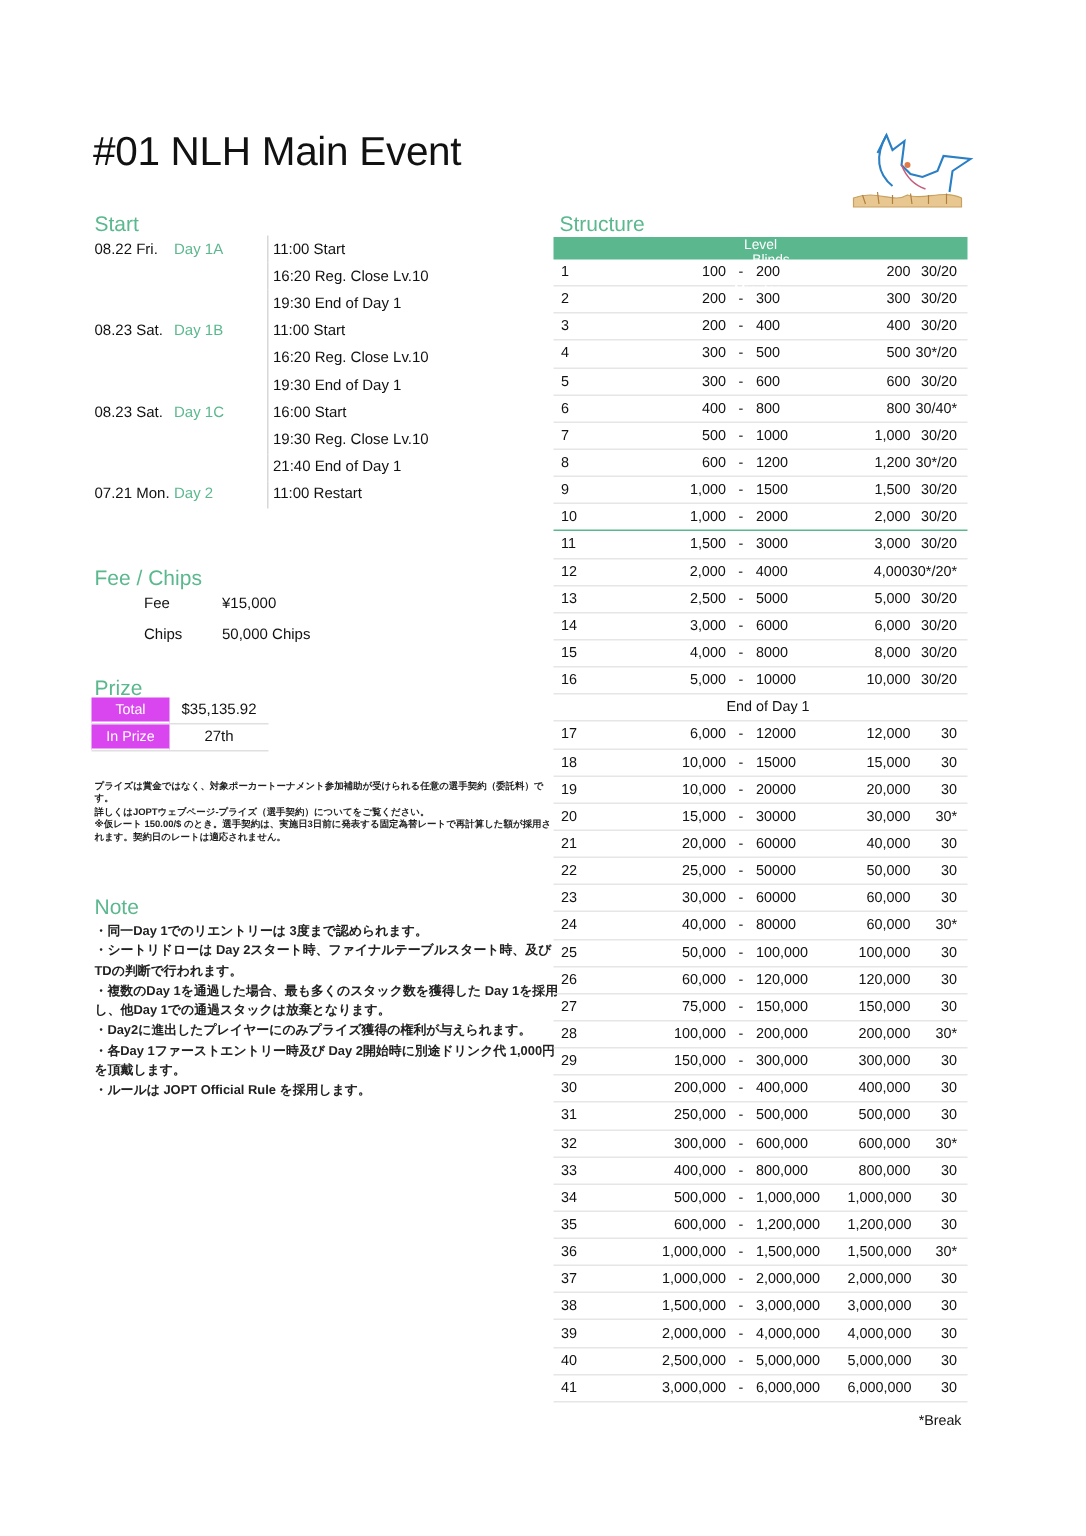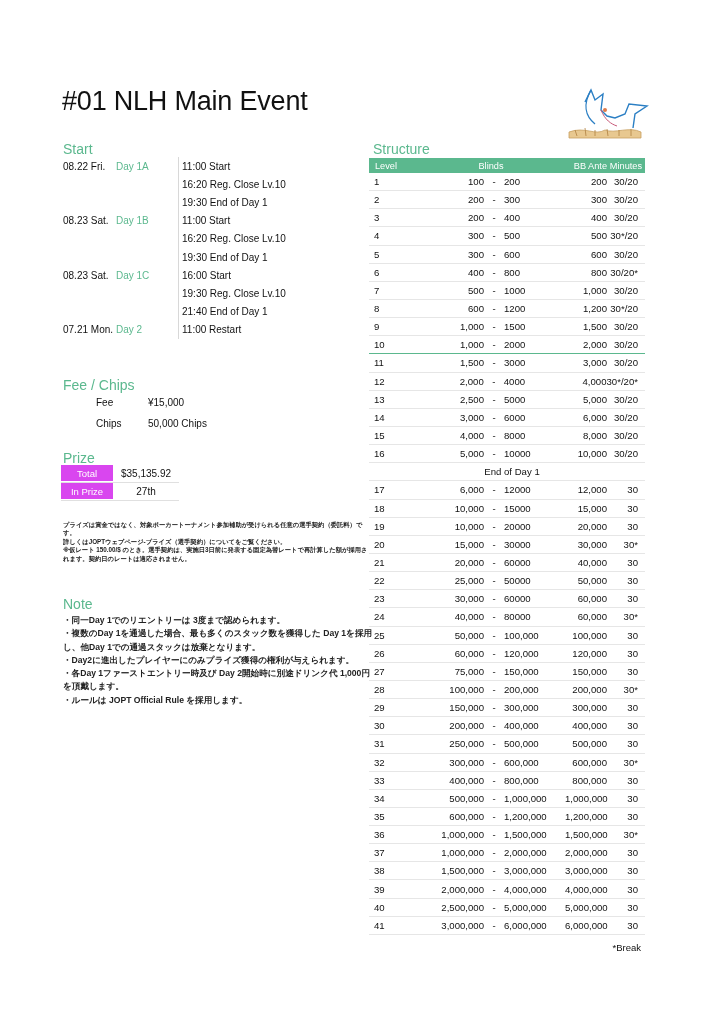--- a/index.html
+++ b/index.html
@@ -29,21 +29,21 @@
   .prize-row { display: flex; height: 18px; border-bottom: 1px solid #e0e0e0; }
   .prize-row .k { width: 52px; background: #d946ef; color: #fff; font-size: 9.5px; display: flex; align-items: center; justify-content: center; border-bottom: 1px solid #fff; }
   .prize-row .v { flex: 1; font-size: 10px; display: flex; align-items: center; justify-content: center; }
 
   .prize-note { position: absolute; left: 63px; top: 521px; width: 305px; font-size: 6.3px; line-height: 8.4px; font-weight: 700; color: #222; }
 
   .note { position: absolute; left: 63px; top: 614px; width: 310px; font-size: 8.6px; line-height: 13.3px; font-weight: 700; color: #222; }
 
   
   .structure { position: absolute; left: 369px; top: 158px; width: 276px; }
-  .st-head { display: flex; height: 15px; background: #5bb88e; color: #fff; font-size: 9.2px; align-items: center; }
+  .st-head { display: flex; height: 15px; background: #5bb88e; color: #fff; font-size: 9.2px; align-items: center; flex-direction: column; }
   .st-row { display: flex; height: 18.15px; align-items: center; font-size: 9.6px; border-bottom: 1px solid #e6e6e6; }
   .st-row.day-end { border-bottom: 1px solid #5bb88e; }
   .c-level { width: 34px; padding-left: 5px; }
   .c-blinds-lo { width: 86px; text-align: right; padding-right: 5px; }
   .c-dash { width: 10px; text-align: center; }
   .c-blinds-hi { width: 66px; padding-left: 5px; }
   .c-ante { width: 42px; text-align: right; }
   .c-min { flex: 1; text-align: right; padding-right: 7px; }
   .st-head .c-level { padding-left: 6px; text-align: left; }
   .st-head .c-blinds { width: 162px; text-align: center; padding-left: 14px; }
@@ -147,20 +147,21 @@
 </div>
 <div class="prize-note">
   <div>プライズは賞金ではなく、対象ポーカートーナメント参加補助が受けられる任意の選手契約（委託料）です。</div>
   <div>詳しくはJOPTウェブページ-プライズ（選手契約）についてをご覧ください。</div>
   <div>※仮レート 150.00/$ のとき。選手契約は、実施日3日前に発表する固定為替レートで再計算した額が採用されます。契約日のレートは適応されません。</div>
 </div>
 
 <div class="section-head" style="left:63px; top:596px;">Note</div>
 <div class="note">
   <div>・同一Day 1でのリエントリーは 3度まで認められます。</div>
+  <div>・シートリドローは Day 2スタート時、ファイナルテーブルスタート時、及びTDの判断で行われます。</div>
   <div>・複数のDay 1を通過した場合、最も多くのスタック数を獲得した Day 1を採用し、他Day 1での通過スタックは放棄となります。</div>
   <div>・Day2に進出したプレイヤーにのみプライズ獲得の権利が与えられます。</div>
   <div>・各Day 1ファーストエントリー時及び Day 2開始時に別途ドリンク代 1,000円を頂戴します。</div>
   <div>・ルールは JOPT Official Rule を採用します。</div>
 </div>
 
 <div class="section-head" style="left:373px; top:141px;">Structure</div>
 <div class="structure">
   <div class="st-head">
     <span class="c-level">Level</span>
@@ -208,21 +209,21 @@
         <span class="c-blinds-hi">600</span>
         <span class="c-ante">600</span>
         <span class="c-min">30/20</span>
       </div>
       <div class="st-row">
         <span class="c-level">6</span>
         <span class="c-blinds-lo">400</span>
         <span class="c-dash">-</span>
         <span class="c-blinds-hi">800</span>
         <span class="c-ante">800</span>
-        <span class="c-min">30/20*</span>
+        <span class="c-min">30/40*</span>
       </div>
       <div class="st-row">
         <span class="c-level">7</span>
         <span class="c-blinds-lo">500</span>
         <span class="c-dash">-</span>
         <span class="c-blinds-hi">1000</span>
         <span class="c-ante">1,000</span>
         <span class="c-min">30/20</span>
       </div>
       <div class="st-row">

